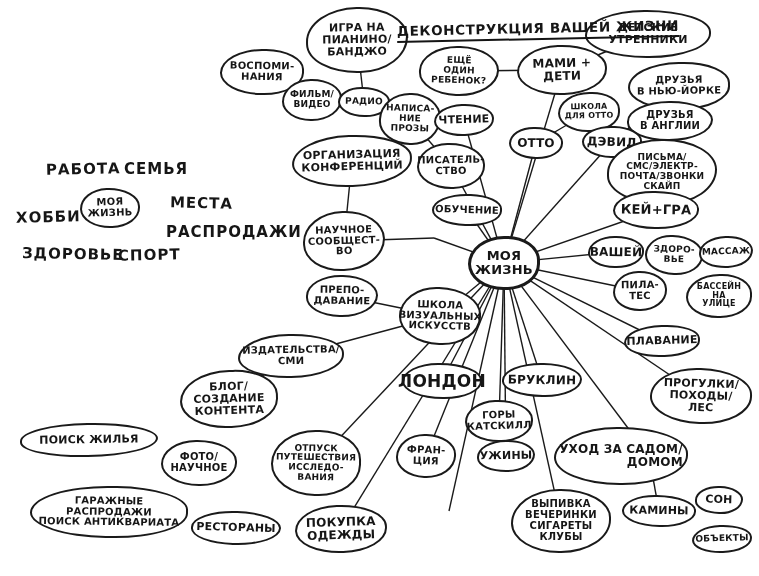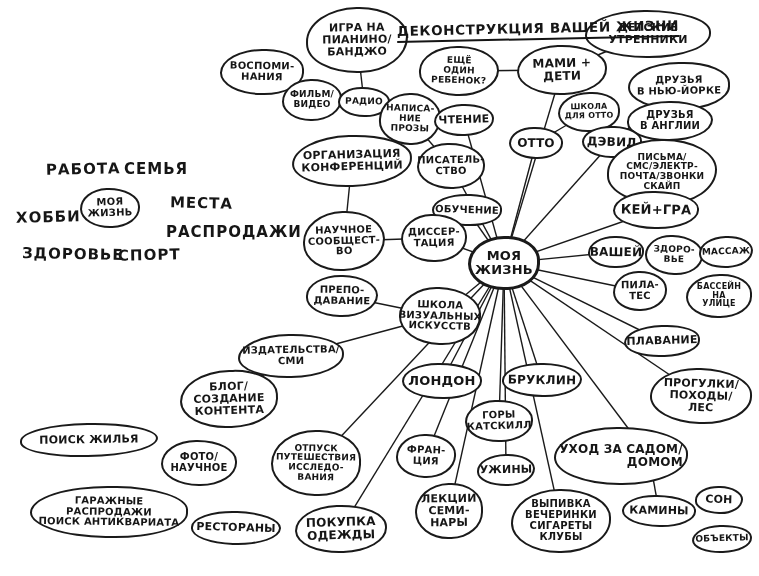--- a/index.html
+++ b/index.html
@@ -108,72 +108,67 @@
 СТВО</div>
     <div class="bubble" style="left: 607px; top: 139px; width: 110px; height: 66px; font-size: 9px; border-radius: 51% 49% 48% 52% / 53% 47% 55% 45%; transform: rotate(0deg);">ПИСЬМА/
 СМС/ЭЛЕКТР-
 ПОЧТА/ЗВОНКИ
 СКАЙП</div>
     <div class="bubble" style="left: 613px; top: 191px; width: 86px; height: 38px; font-size: 13px; border-radius: 48% 52% 50% 50% / 54% 46% 52% 48%; transform: rotate(0.8deg);">КЕЙ+ГРА</div>
     <div class="bubble" style="left: 432px; top: 194px; width: 70px; height: 32px; font-size: 10px; border-radius: 53% 47% 50% 50% / 55% 45% 51% 49%; transform: rotate(1.6deg);">ОБУЧЕНИЕ</div>
     <div class="bubble" style="left: 303px; top: 211px; width: 82px; height: 60px; font-size: 10px; border-radius: 50% 50% 52% 48% / 52% 48% 54% 46%; transform: rotate(-1.6deg);">НАУЧНОЕ
 СООБЩЕСТ-
 ВО</div>
-    <div class="bubble" style="left: 401px; top: 214px; width: 66px; height: 48px; font-size: 10px; border-radius: 47% 53% 49% 51% / 53% 47% 51% 49%; transform: rotate(-0.8deg);">ДИССЕР-
-ТАЦИЯ</div>
     <div class="bubble center-node" style="left: 468px; top: 236px; width: 72px; height: 54px; font-size: 13px; border-radius: 52% 48% 49% 51% / 54% 46% 50% 50%; transform: rotate(0deg);">МОЯ
 ЖИЗНЬ</div>
     <div class="bubble" style="left: 588px; top: 236px; width: 56px; height: 32px; font-size: 12px; border-radius: 49% 51% 51% 49% / 55% 45% 53% 47%; transform: rotate(0.8deg);">ВАШЕЙ</div>
     <div class="bubble" style="left: 645px; top: 235px; width: 58px; height: 40px; font-size: 9px; border-radius: 46% 54% 48% 52% / 52% 48% 50% 50%; transform: rotate(1.6deg);">ЗДОРО-
 ВЬЕ</div>
     <div class="bubble" style="left: 699px; top: 236px; width: 54px; height: 32px; font-size: 9px; border-radius: 51% 49% 48% 52% / 53% 47% 55% 45%; transform: rotate(-1.6deg);">МАССАЖ</div>
     <div class="bubble" style="left: 613px; top: 271px; width: 54px; height: 40px; font-size: 10px; border-radius: 48% 52% 50% 50% / 54% 46% 52% 48%; transform: rotate(-0.8deg);">ПИЛА-
 ТЕС</div>
     <div class="bubble" style="left: 686px; top: 274px; width: 66px; height: 44px; font-size: 8px; border-radius: 53% 47% 50% 50% / 55% 45% 51% 49%; transform: rotate(0deg);">БАССЕЙН
 НА
 УЛИЦЕ</div>
     <div class="bubble" style="left: 306px; top: 275px; width: 72px; height: 42px; font-size: 10px; border-radius: 50% 50% 52% 48% / 52% 48% 54% 46%; transform: rotate(0.8deg);">ПРЕПО-
 ДАВАНИЕ</div>
     <div class="bubble" style="left: 399px; top: 287px; width: 82px; height: 58px; font-size: 10px; border-radius: 47% 53% 49% 51% / 53% 47% 51% 49%; transform: rotate(1.6deg);">ШКОЛА
 ВИЗУАЛЬНЫХ
 ИСКУССТВ</div>
     <div class="bubble" style="left: 624px; top: 325px; width: 76px; height: 32px; font-size: 11px; border-radius: 52% 48% 49% 51% / 54% 46% 50% 50%; transform: rotate(-1.6deg);">ПЛАВАНИЕ</div>
     <div class="bubble" style="left: 238px; top: 334px; width: 106px; height: 44px; font-size: 10px; border-radius: 49% 51% 51% 49% / 55% 45% 53% 47%; transform: rotate(-0.8deg);">ИЗДАТЕЛЬСТВА/
 СМИ</div>
-    <div class="bubble" style="left: 402px; top: 363px; width: 80px; height: 36px; font-size: 13px; border-radius: 46% 54% 48% 52% / 52% 48% 50% 50%; transform: rotate(0deg);">ЛОНДОН</div>
+    <div class="bubble" style="left: 402px; top: 363px; width: 80px; height: 36px; font-size: 17px; border-radius: 46% 54% 48% 52% / 52% 48% 50% 50%; transform: rotate(0deg);">ЛОНДОН</div>
     <div class="bubble" style="left: 502px; top: 363px; width: 80px; height: 34px; font-size: 12px; border-radius: 51% 49% 48% 52% / 53% 47% 55% 45%; transform: rotate(0.8deg);">БРУКЛИН</div>
     <div class="bubble" style="left: 650px; top: 368px; width: 102px; height: 56px; font-size: 11px; border-radius: 48% 52% 50% 50% / 54% 46% 52% 48%; transform: rotate(1.6deg);">ПРОГУЛКИ/
 ПОХОДЫ/
 ЛЕС</div>
     <div class="bubble" style="left: 180px; top: 370px; width: 98px; height: 58px; font-size: 11px; border-radius: 53% 47% 50% 50% / 55% 45% 51% 49%; transform: rotate(-1.6deg);">БЛОГ/
 СОЗДАНИЕ
 КОНТЕНТА</div>
     <div class="bubble" style="left: 20px; top: 423px; width: 138px; height: 34px; font-size: 11px; border-radius: 50% 50% 52% 48% / 52% 48% 54% 46%; transform: rotate(-0.8deg);">ПОИСК ЖИЛЬЯ</div>
     <div class="bubble" style="left: 161px; top: 440px; width: 76px; height: 46px; font-size: 10px; border-radius: 47% 53% 49% 51% / 53% 47% 51% 49%; transform: rotate(0deg);">ФОТО/
 НАУЧНОЕ</div>
     <div class="bubble" style="left: 271px; top: 430px; width: 90px; height: 66px; font-size: 9px; border-radius: 52% 48% 49% 51% / 54% 46% 50% 50%; transform: rotate(0.8deg);">ОТПУСК
 ПУТЕШЕСТВИЯ
 ИССЛЕДО-
 ВАНИЯ</div>
     <div class="bubble" style="left: 396px; top: 434px; width: 60px; height: 44px; font-size: 10px; border-radius: 49% 51% 51% 49% / 55% 45% 53% 47%; transform: rotate(1.6deg);">ФРАН-
 ЦИЯ</div>
     <div class="bubble" style="left: 465px; top: 400px; width: 68px; height: 42px; font-size: 10px; border-radius: 46% 54% 48% 52% / 52% 48% 50% 50%; transform: rotate(-1.6deg);">ГОРЫ
 КАТСКИЛЛ</div>
-    <div class="bubble" style="left: 477px; top: 454px; width: 58px; height: 32px; font-size: 11px; border-radius: 51% 49% 48% 52% / 53% 47% 55% 45%; transform: rotate(-0.8deg);">УЖИНЫ</div>
+    <div class="bubble" style="left: 477px; top: 440px; width: 58px; height: 32px; font-size: 11px; border-radius: 51% 49% 48% 52% / 53% 47% 55% 45%; transform: rotate(-0.8deg);">УЖИНЫ</div>
     <div class="bubble" style="left: 554px; top: 427px; width: 134px; height: 58px; font-size: 12px; border-radius: 48% 52% 50% 50% / 54% 46% 52% 48%; transform: rotate(0deg); text-align: right;">УХОД ЗА САДОМ/
 ДОМОМ</div>
     <div class="bubble" style="left: 30px; top: 486px; width: 158px; height: 52px; font-size: 10px; border-radius: 53% 47% 50% 50% / 55% 45% 51% 49%; transform: rotate(0.8deg);">ГАРАЖНЫЕ
 РАСПРОДАЖИ
 ПОИСК АНТИКВАРИАТА</div>
     <div class="bubble" style="left: 191px; top: 511px; width: 90px; height: 34px; font-size: 11px; border-radius: 50% 50% 52% 48% / 52% 48% 54% 46%; transform: rotate(1.6deg);">РЕСТОРАНЫ</div>
     <div class="bubble" style="left: 295px; top: 505px; width: 92px; height: 48px; font-size: 12px; border-radius: 47% 53% 49% 51% / 53% 47% 51% 49%; transform: rotate(-1.6deg);">ПОКУПКА
 ОДЕЖДЫ</div>
-    <div class="bubble" style="left: 415px; top: 483px; width: 68px; height: 56px; font-size: 11px; border-radius: 52% 48% 49% 51% / 54% 46% 50% 50%; transform: rotate(-0.8deg);">ЛЕКЦИИ
-СЕМИ-
-НАРЫ</div>
     <div class="bubble" style="left: 511px; top: 489px; width: 100px; height: 64px; font-size: 10px; border-radius: 49% 51% 51% 49% / 55% 45% 53% 47%; transform: rotate(0deg);">ВЫПИВКА
 ВЕЧЕРИНКИ
 СИГАРЕТЫ
 КЛУБЫ</div>
     <div class="bubble" style="left: 622px; top: 495px; width: 74px; height: 32px; font-size: 11px; border-radius: 46% 54% 48% 52% / 52% 48% 50% 50%; transform: rotate(0.8deg);">КАМИНЫ</div>
     <div class="bubble" style="left: 695px; top: 486px; width: 48px; height: 28px; font-size: 11px; border-radius: 51% 49% 48% 52% / 53% 47% 55% 45%; transform: rotate(1.6deg);">СОН</div>
     <div class="bubble" style="left: 692px; top: 525px; width: 60px; height: 28px; font-size: 9px; border-radius: 48% 52% 50% 50% / 54% 46% 52% 48%; transform: rotate(-1.6deg);">ОБЪЕКТЫ</div>
     <div class="legend-word" style="left: 46px; top: 160px; transform: rotate(-1.2deg);">РАБОТА</div>
     <div class="legend-word" style="left: 124px; top: 160px; transform: rotate(0deg);">СЕМЬЯ</div>
     <div class="legend-word" style="left: 170px; top: 194px; transform: rotate(1.2deg);">МЕСТА</div>

